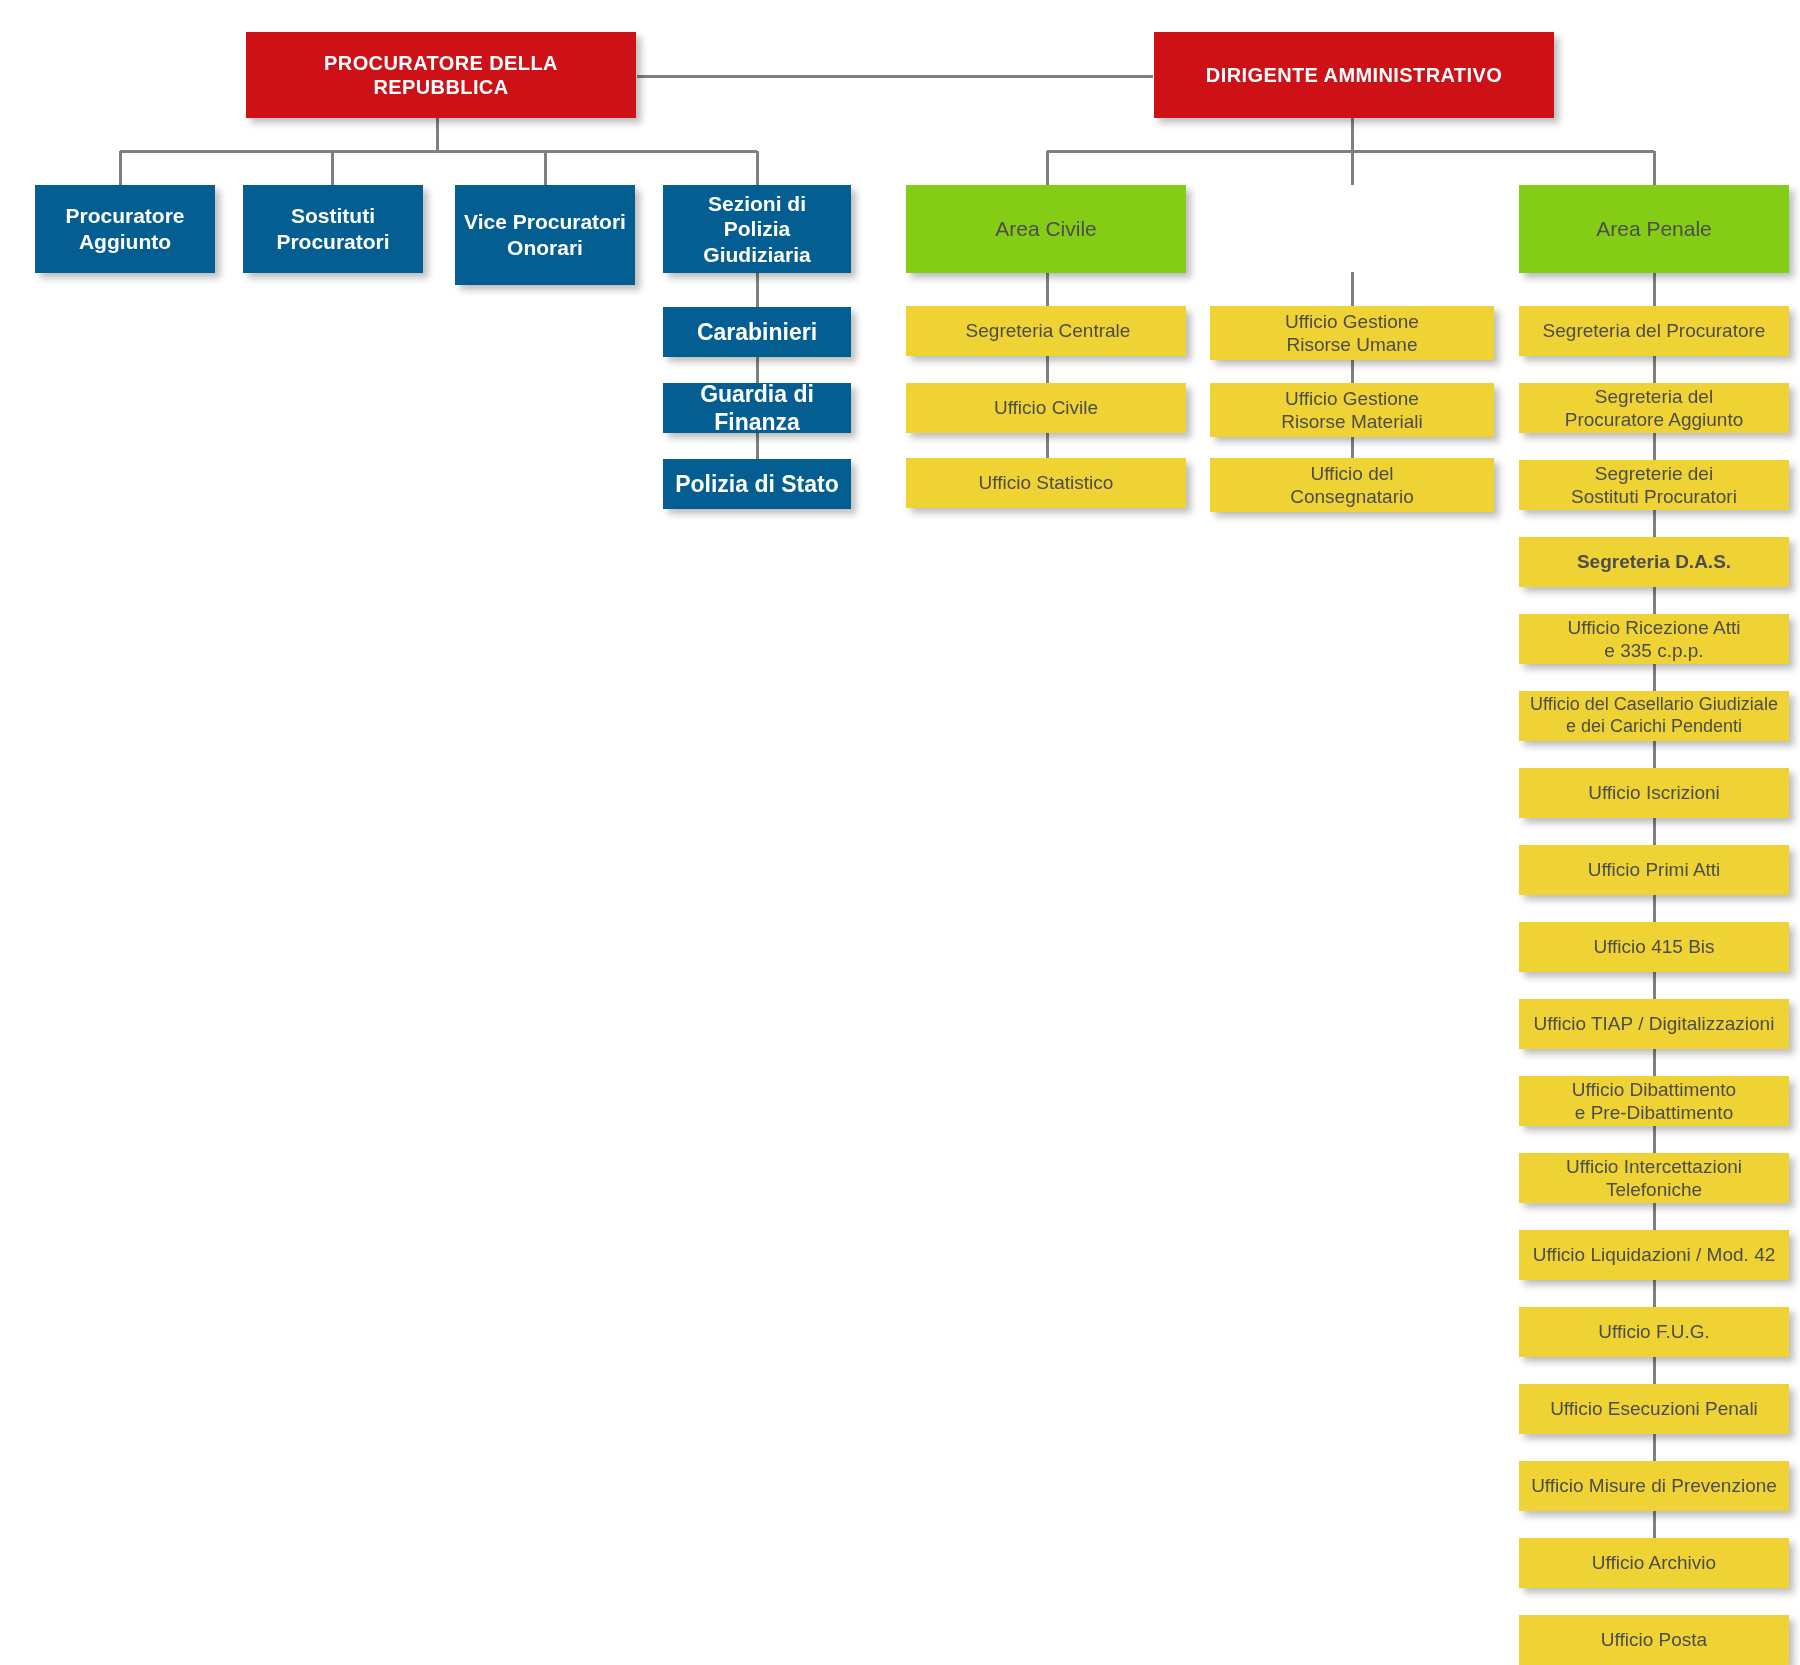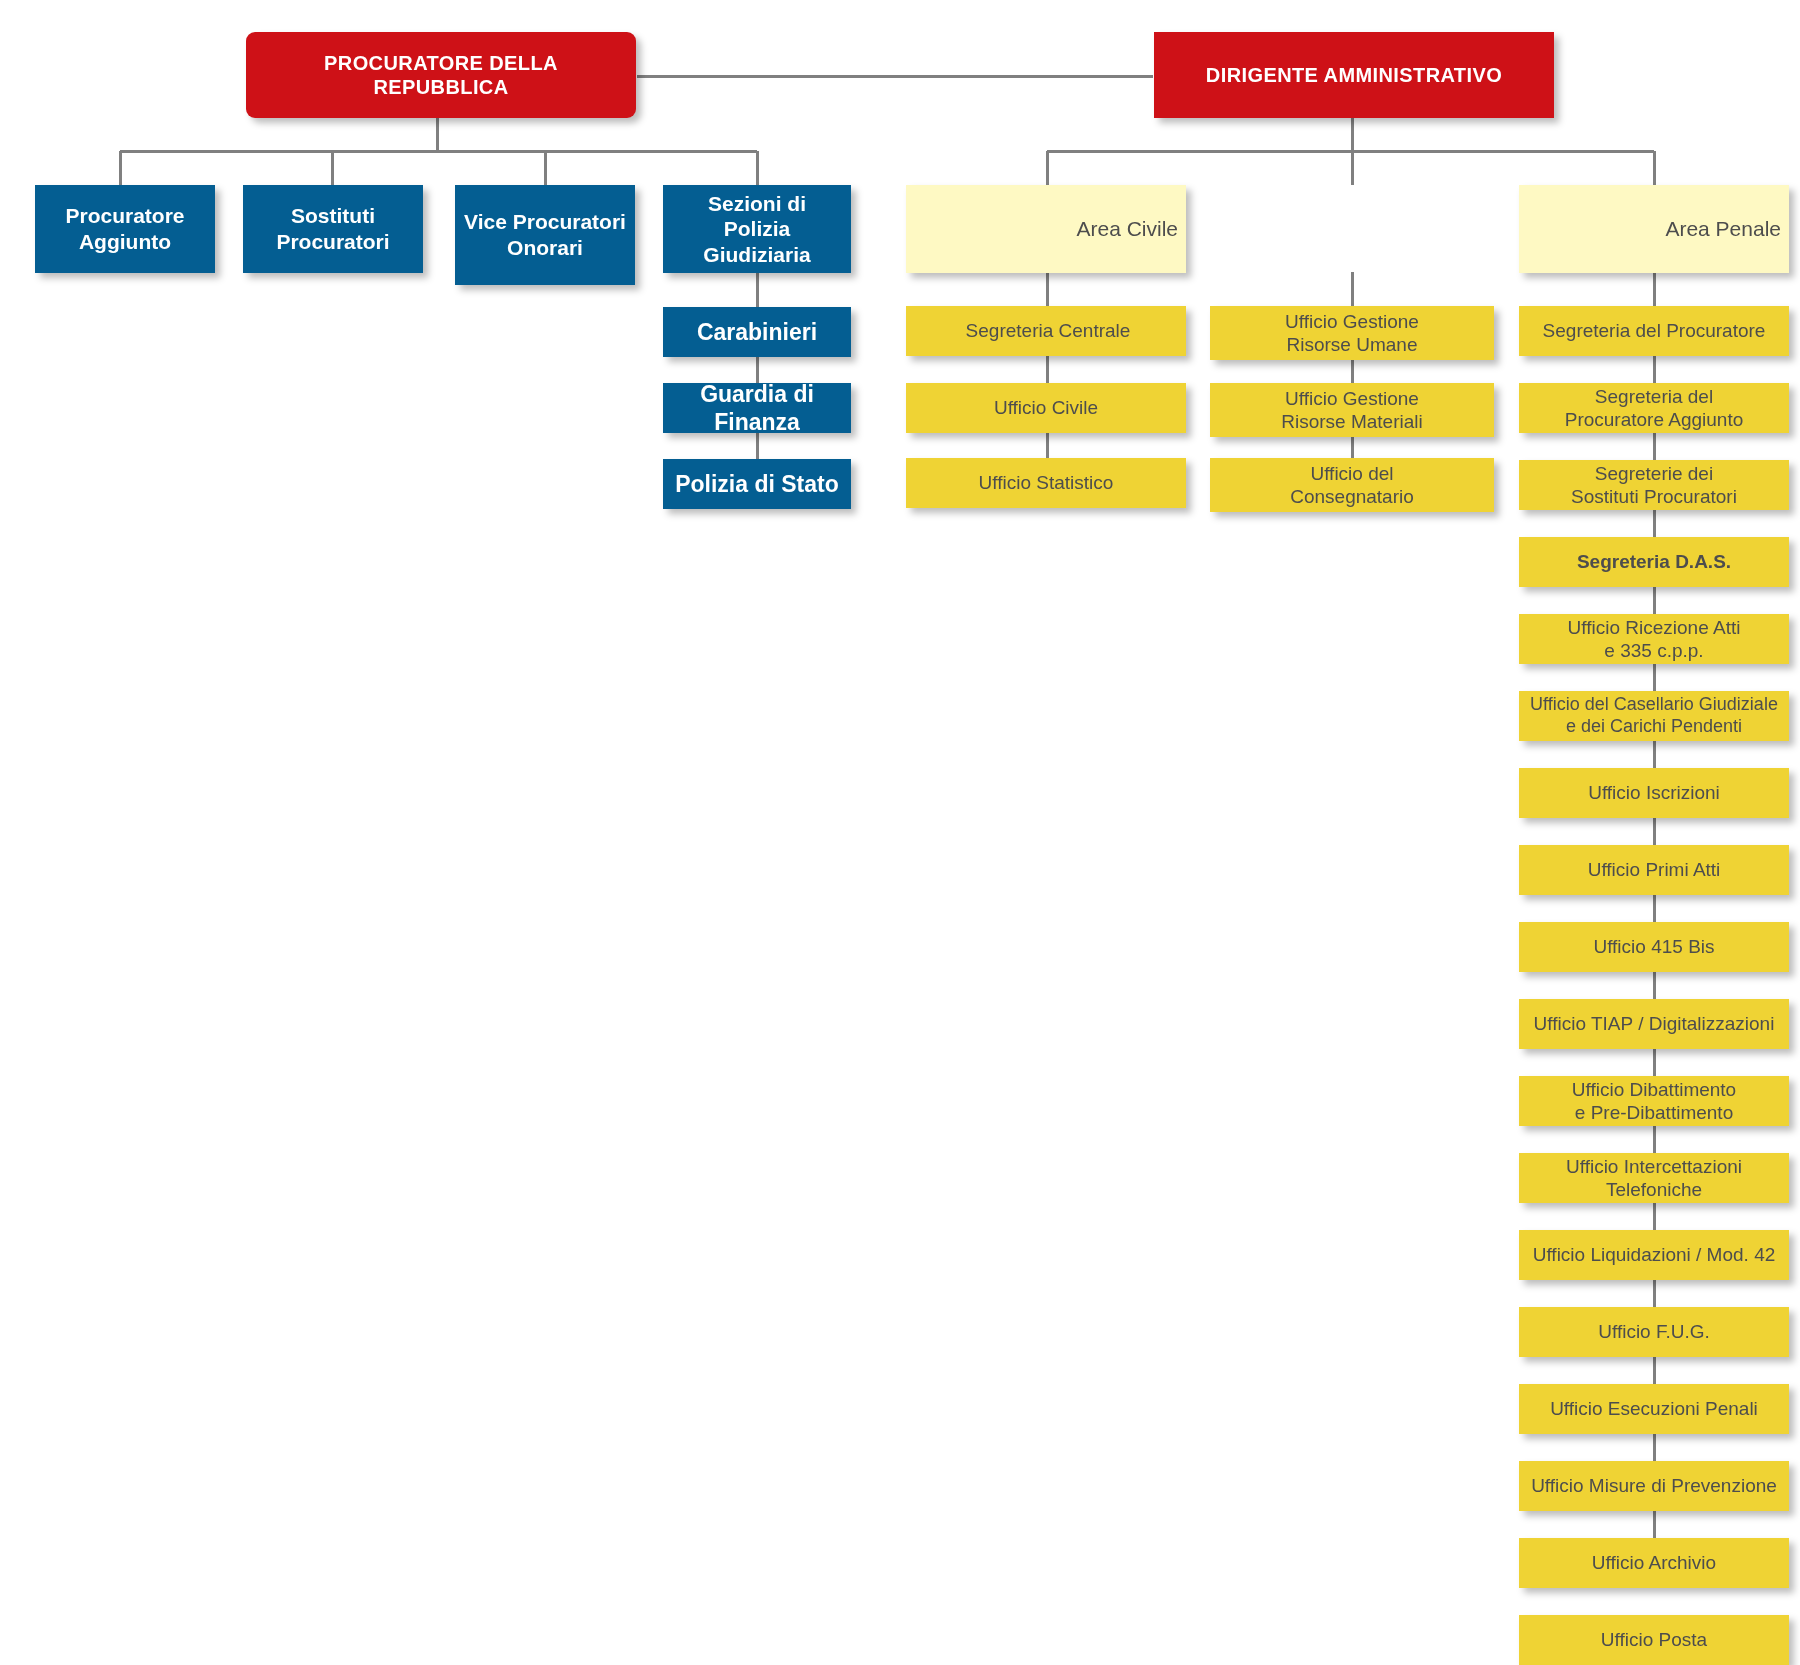--- a/index.html
+++ b/index.html
@@ -51,25 +51,24 @@
     font-size: 21px;
     font-weight: bold;
   }
   .node-blue-sub {
     background: #045e92;
     color: #ffffff;
     font-size: 23px;
     font-weight: bold;
   }
   .node-yellow-head {
-    background: #fef9c3;
+    background: #84cc16;
     color: #4d4d4d;
     font-size: 21px;
     font-weight: normal;
-    text-align: right;
   }
   .node-yellow {
     background: #efd334;
     color: #4d4d4d;
     font-size: 19px;
     font-weight: normal;
   }
   .node span {
     display: block;
     width: 100%;
@@ -123,21 +122,21 @@
       <line x1="1654" y1="1049" x2="1654" y2="1076"></line>
       <line x1="1654" y1="1126" x2="1654" y2="1153"></line>
       <line x1="1654" y1="1203" x2="1654" y2="1230"></line>
       <line x1="1654" y1="1280" x2="1654" y2="1307"></line>
       <line x1="1654" y1="1357" x2="1654" y2="1384"></line>
       <line x1="1654" y1="1434" x2="1654" y2="1461"></line>
       <line x1="1654" y1="1511" x2="1654" y2="1538"></line>
     </g>
   </svg>
 
-  <div class="node node-root" style="left:246px; top:32px; width:390px; height:86px;border-radius:9px;">
+  <div class="node node-root" style="left:246px; top:32px; width:390px; height:86px;">
     <span>PROCURATORE DELLA REPUBBLICA</span>
   </div>
 
   <div class="node node-root" style="left:1154px; top:32px; width:400px; height:86px;">
     <span>DIRIGENTE AMMINISTRATIVO</span>
   </div>
 
   <div class="node node-blue" style="left:35px; top:185px; width:180px; height:88px;">
     <span>Procuratore<br>Aggiunto</span>
   </div>

